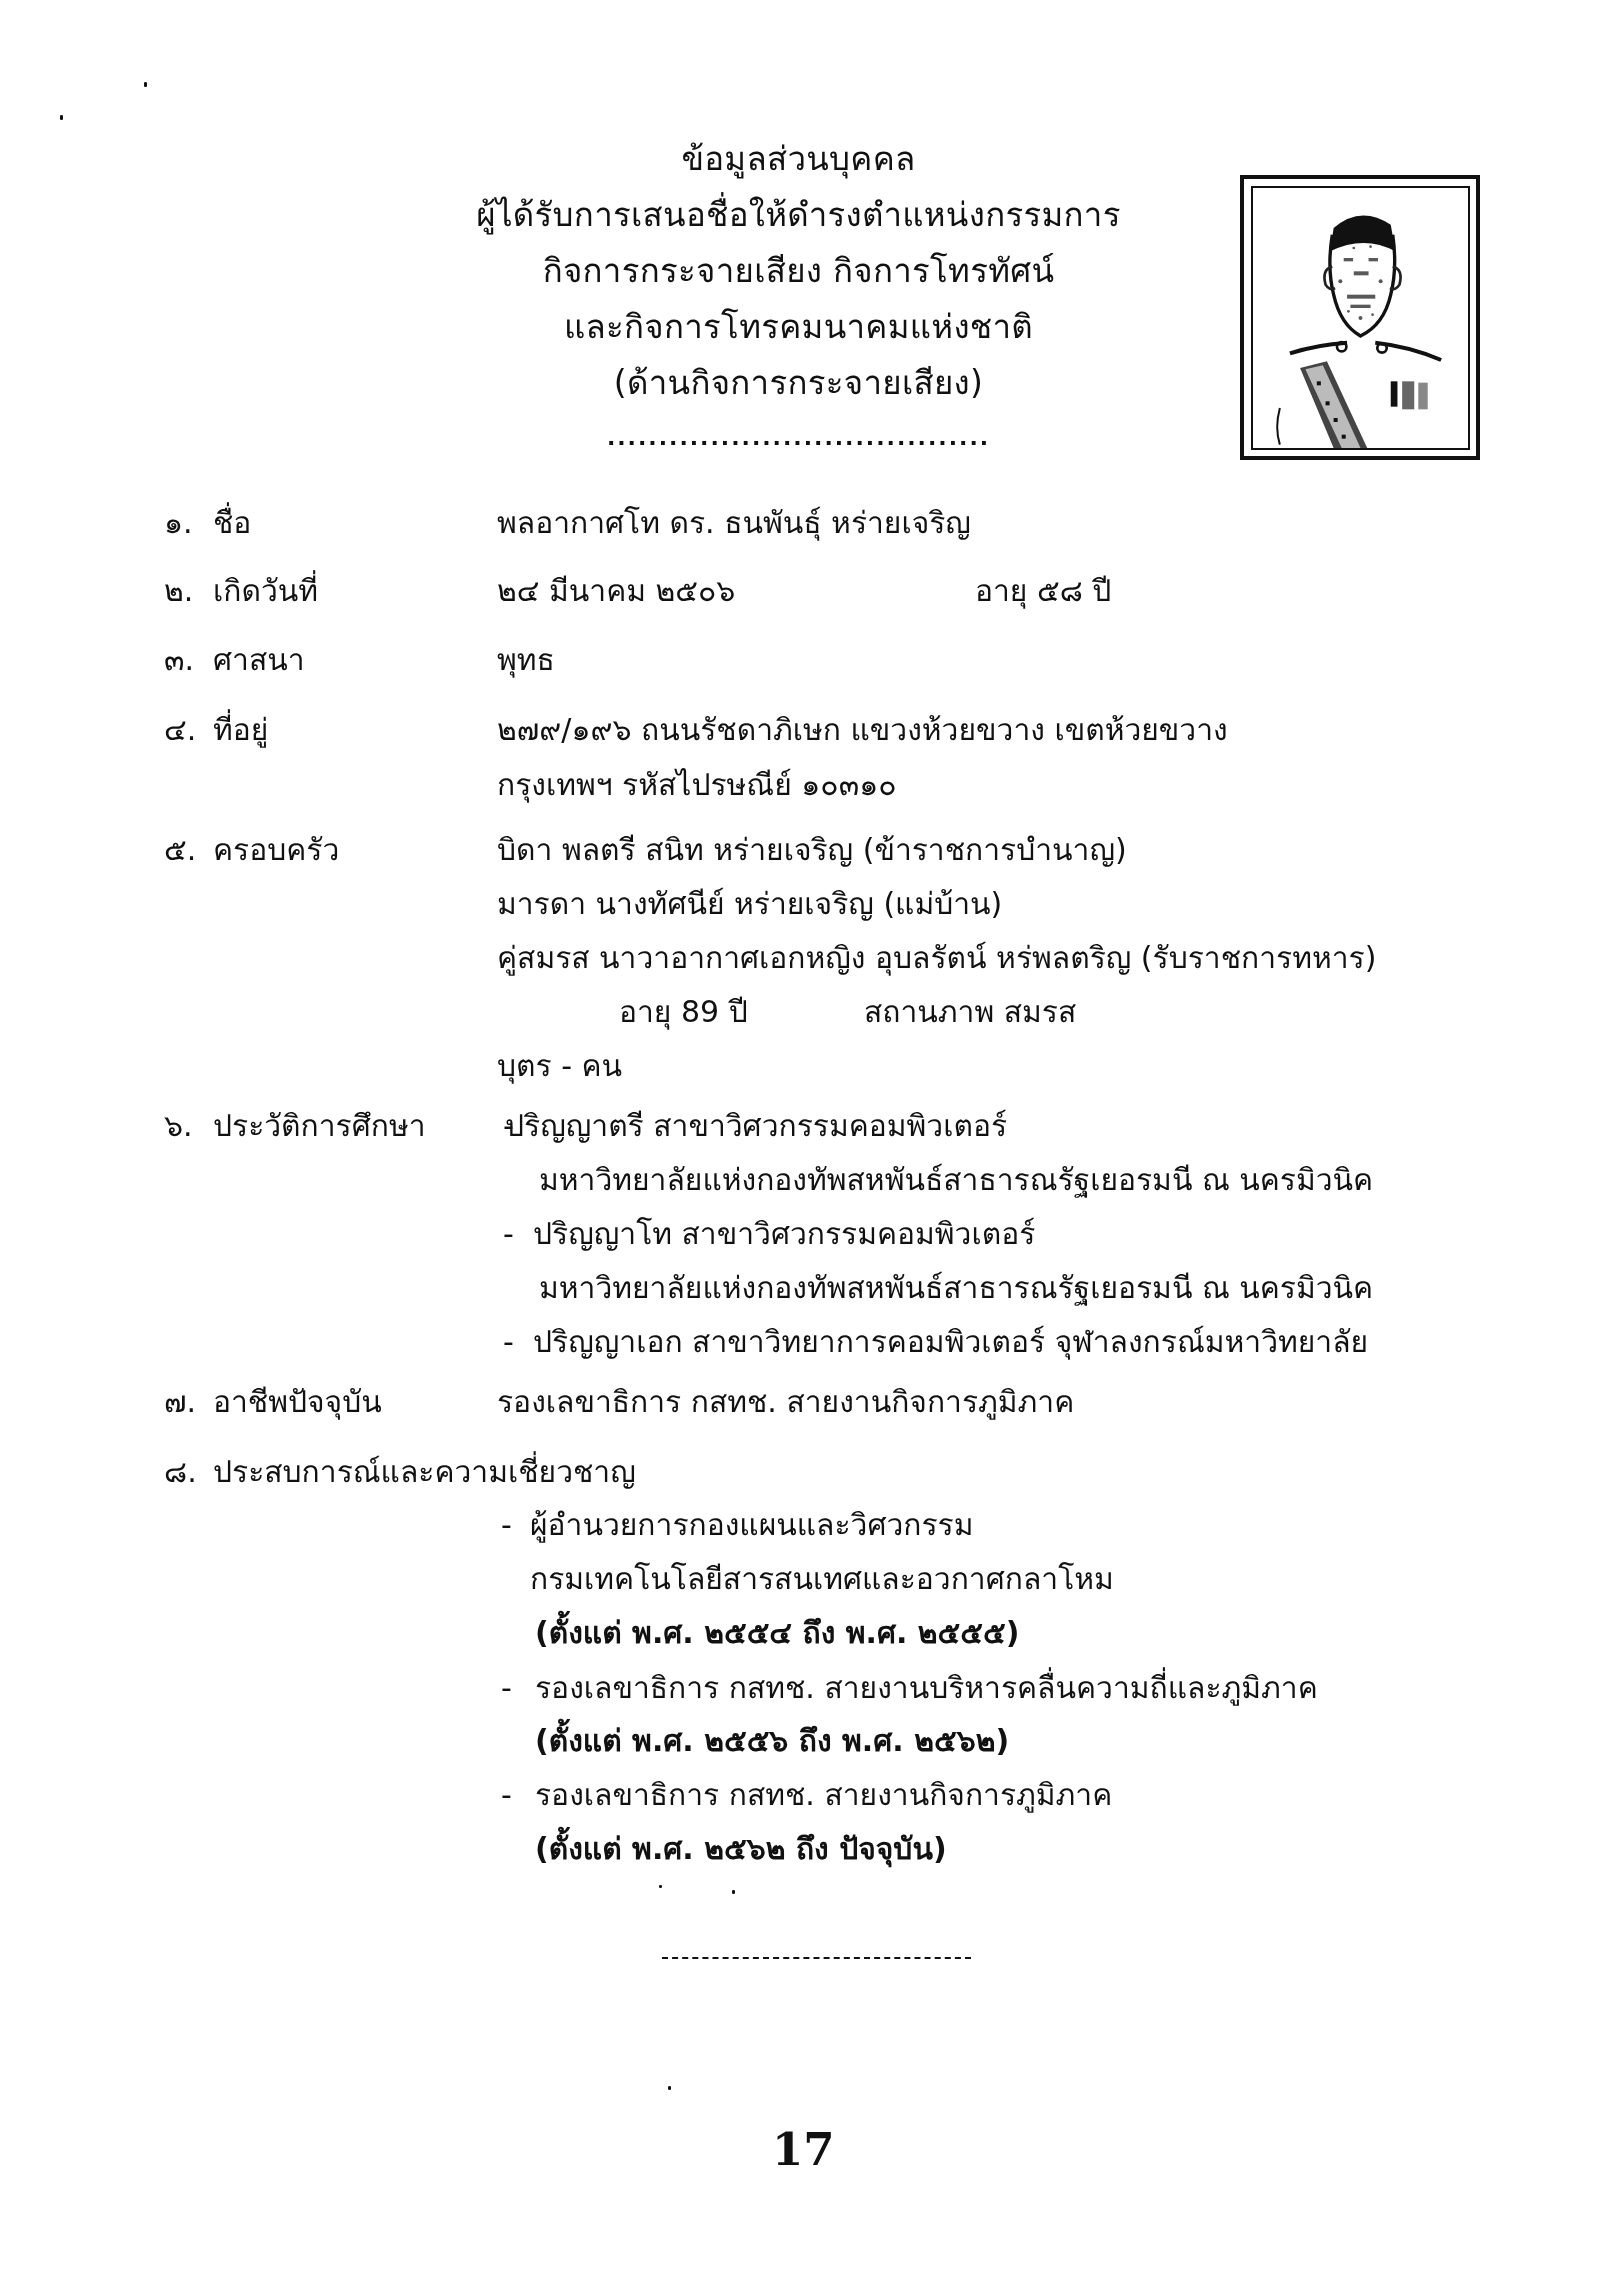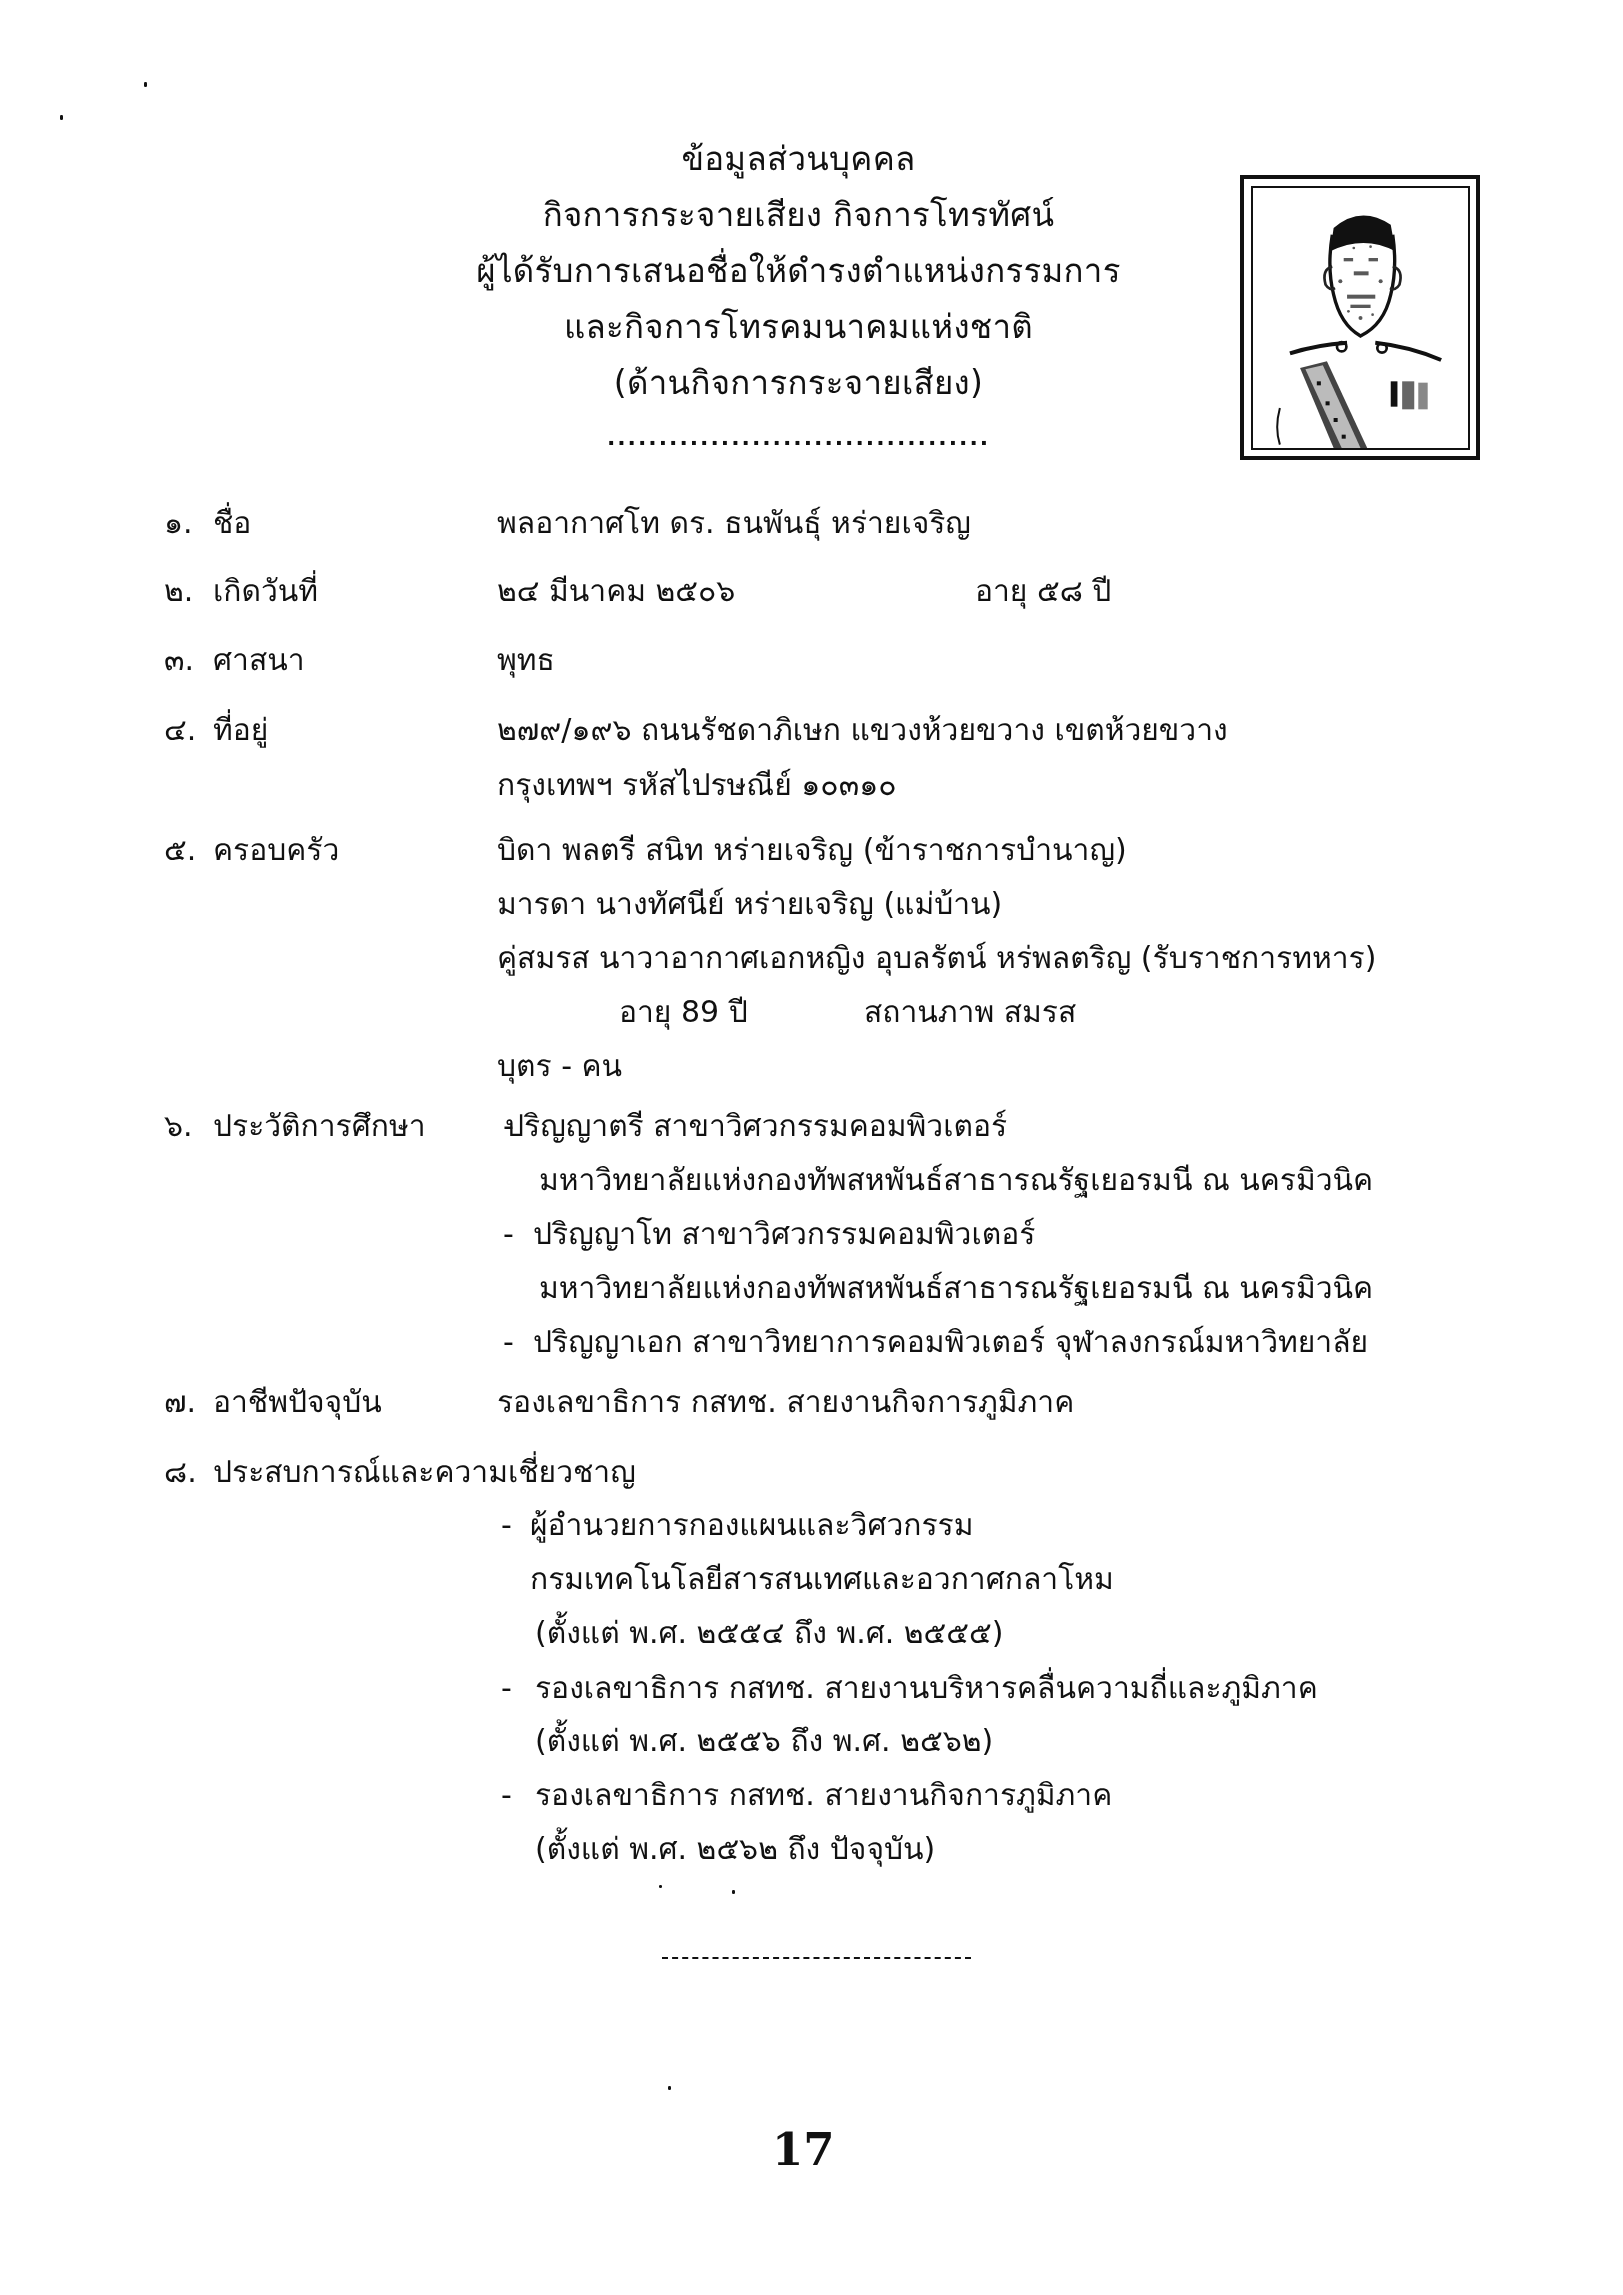--- a/index.html
+++ b/index.html
@@ -93,21 +93,21 @@
     white-space: nowrap;
     font-size: 30px;
     line-height: 39px;
   }
   .dash {
     position: absolute;
     white-space: nowrap;
     font-size: 30px;
     line-height: 39px;
   }
-  .bold { font-weight: normal; }
+  .bold { font-weight: bold; }
 
   .separator {
     position: absolute;
     left: 662px;
     top: 1957px;
     width: 309px;
     height: 0;
     border-top: 2.6px dashed #111;
   }
   .page-number {
@@ -129,22 +129,22 @@
 </head>
 <body>
 
 <div class="page">
 
   <div class="speck" style="left:144px;top:82px;"></div>
   <div class="speck" style="left:60px;top:115px;"></div>
 
   <div class="title-block">
     <div class="title-line">ข้อมูลส่วนบุคคล</div>
+    <div class="title-line">ผู้ได้รับการเสนอชื่อให้ดำรงตำแหน่งกรรมการ</div>
     <div class="title-line">กิจการกระจายเสียง  กิจการโทรทัศน์</div>
-    <div class="title-line">ผู้ได้รับการเสนอชื่อให้ดำรงตำแหน่งกรรมการ</div>
     <div class="title-line">และกิจการโทรคมนาคมแห่งชาติ</div>
     <div class="title-line">(ด้านกิจการกระจายเสียง)</div>
     <div class="title-dots">.....................................</div>
   </div>
 
   <div class="photo-frame">
     <div class="photo-inner">
       <svg viewBox="0 0 320 390" preserveAspectRatio="none">
         <rect x="0" y="0" width="320" height="390" fill="#ffffff"></rect>
 

